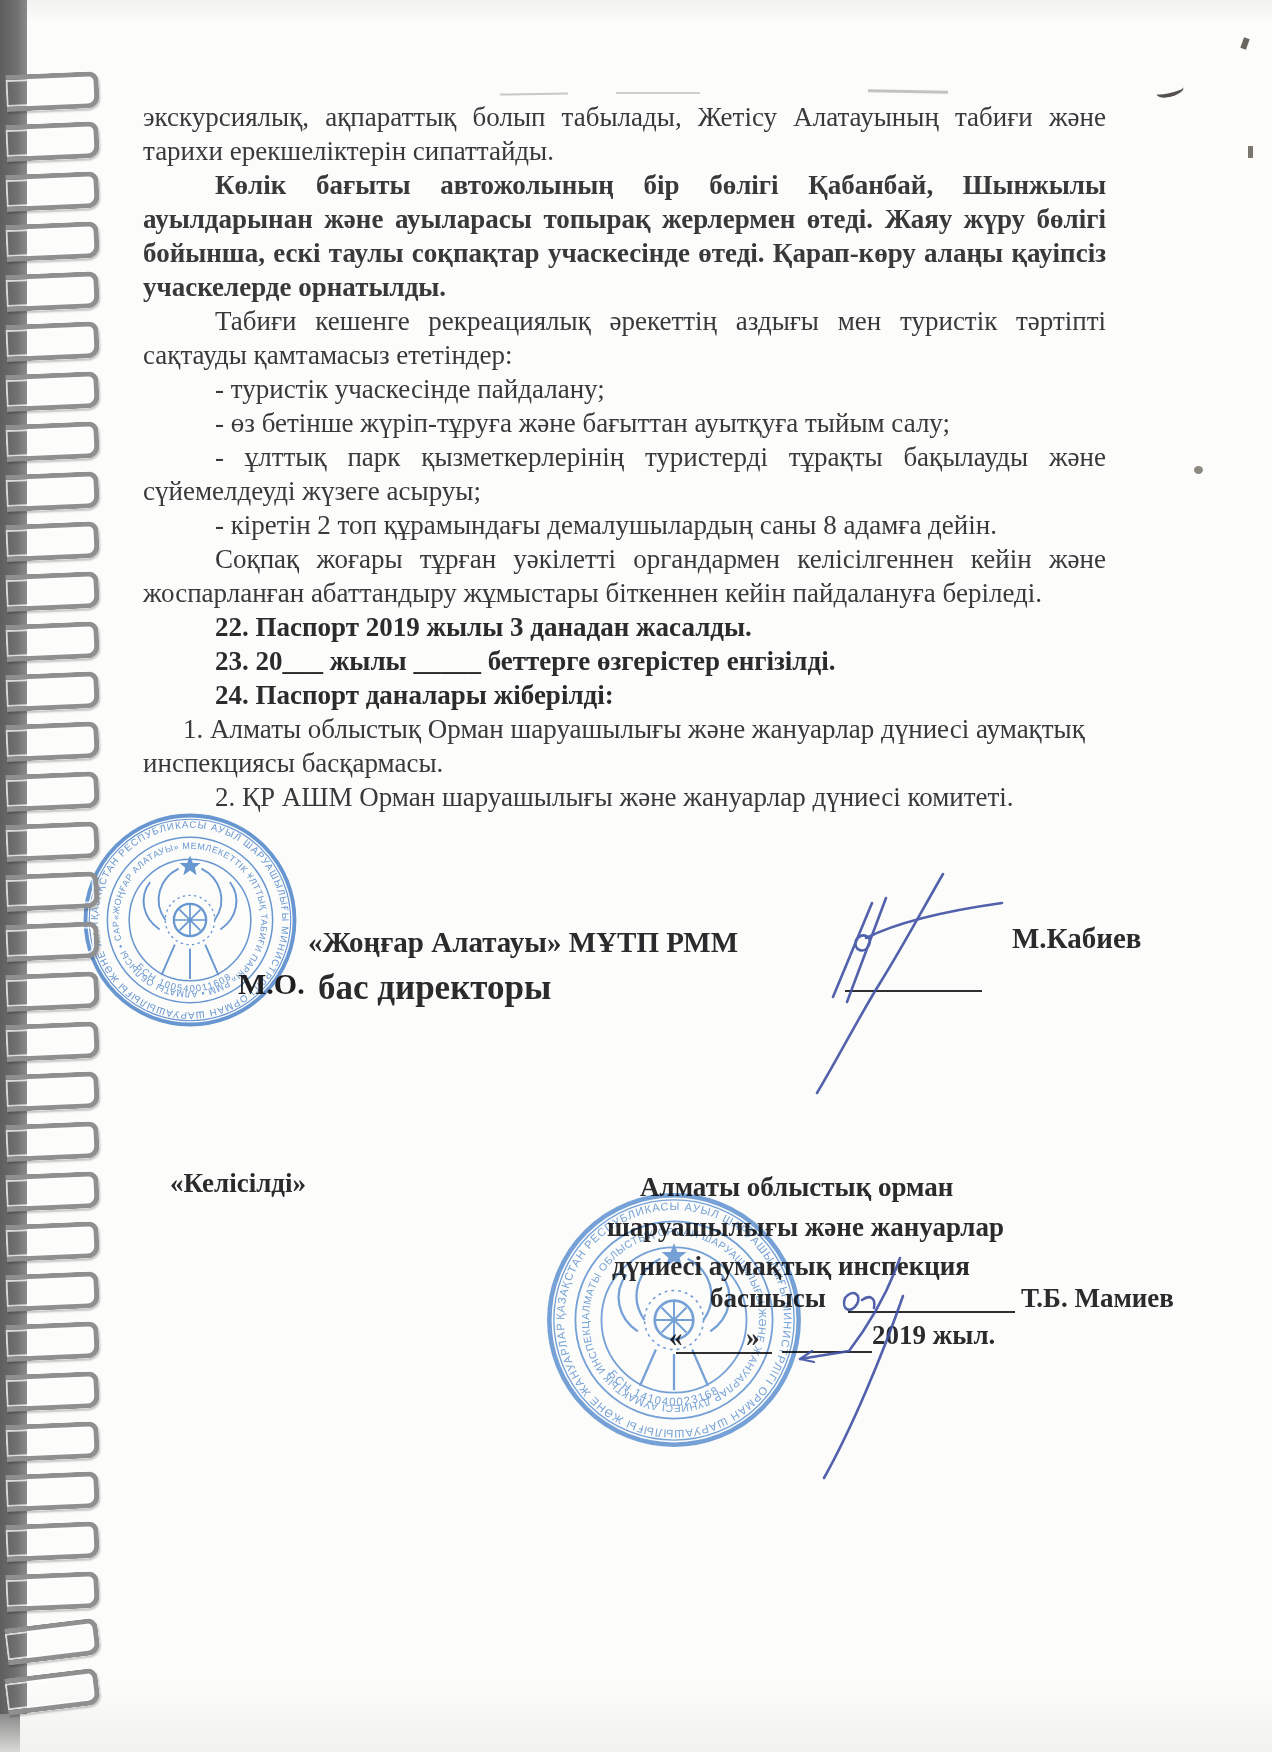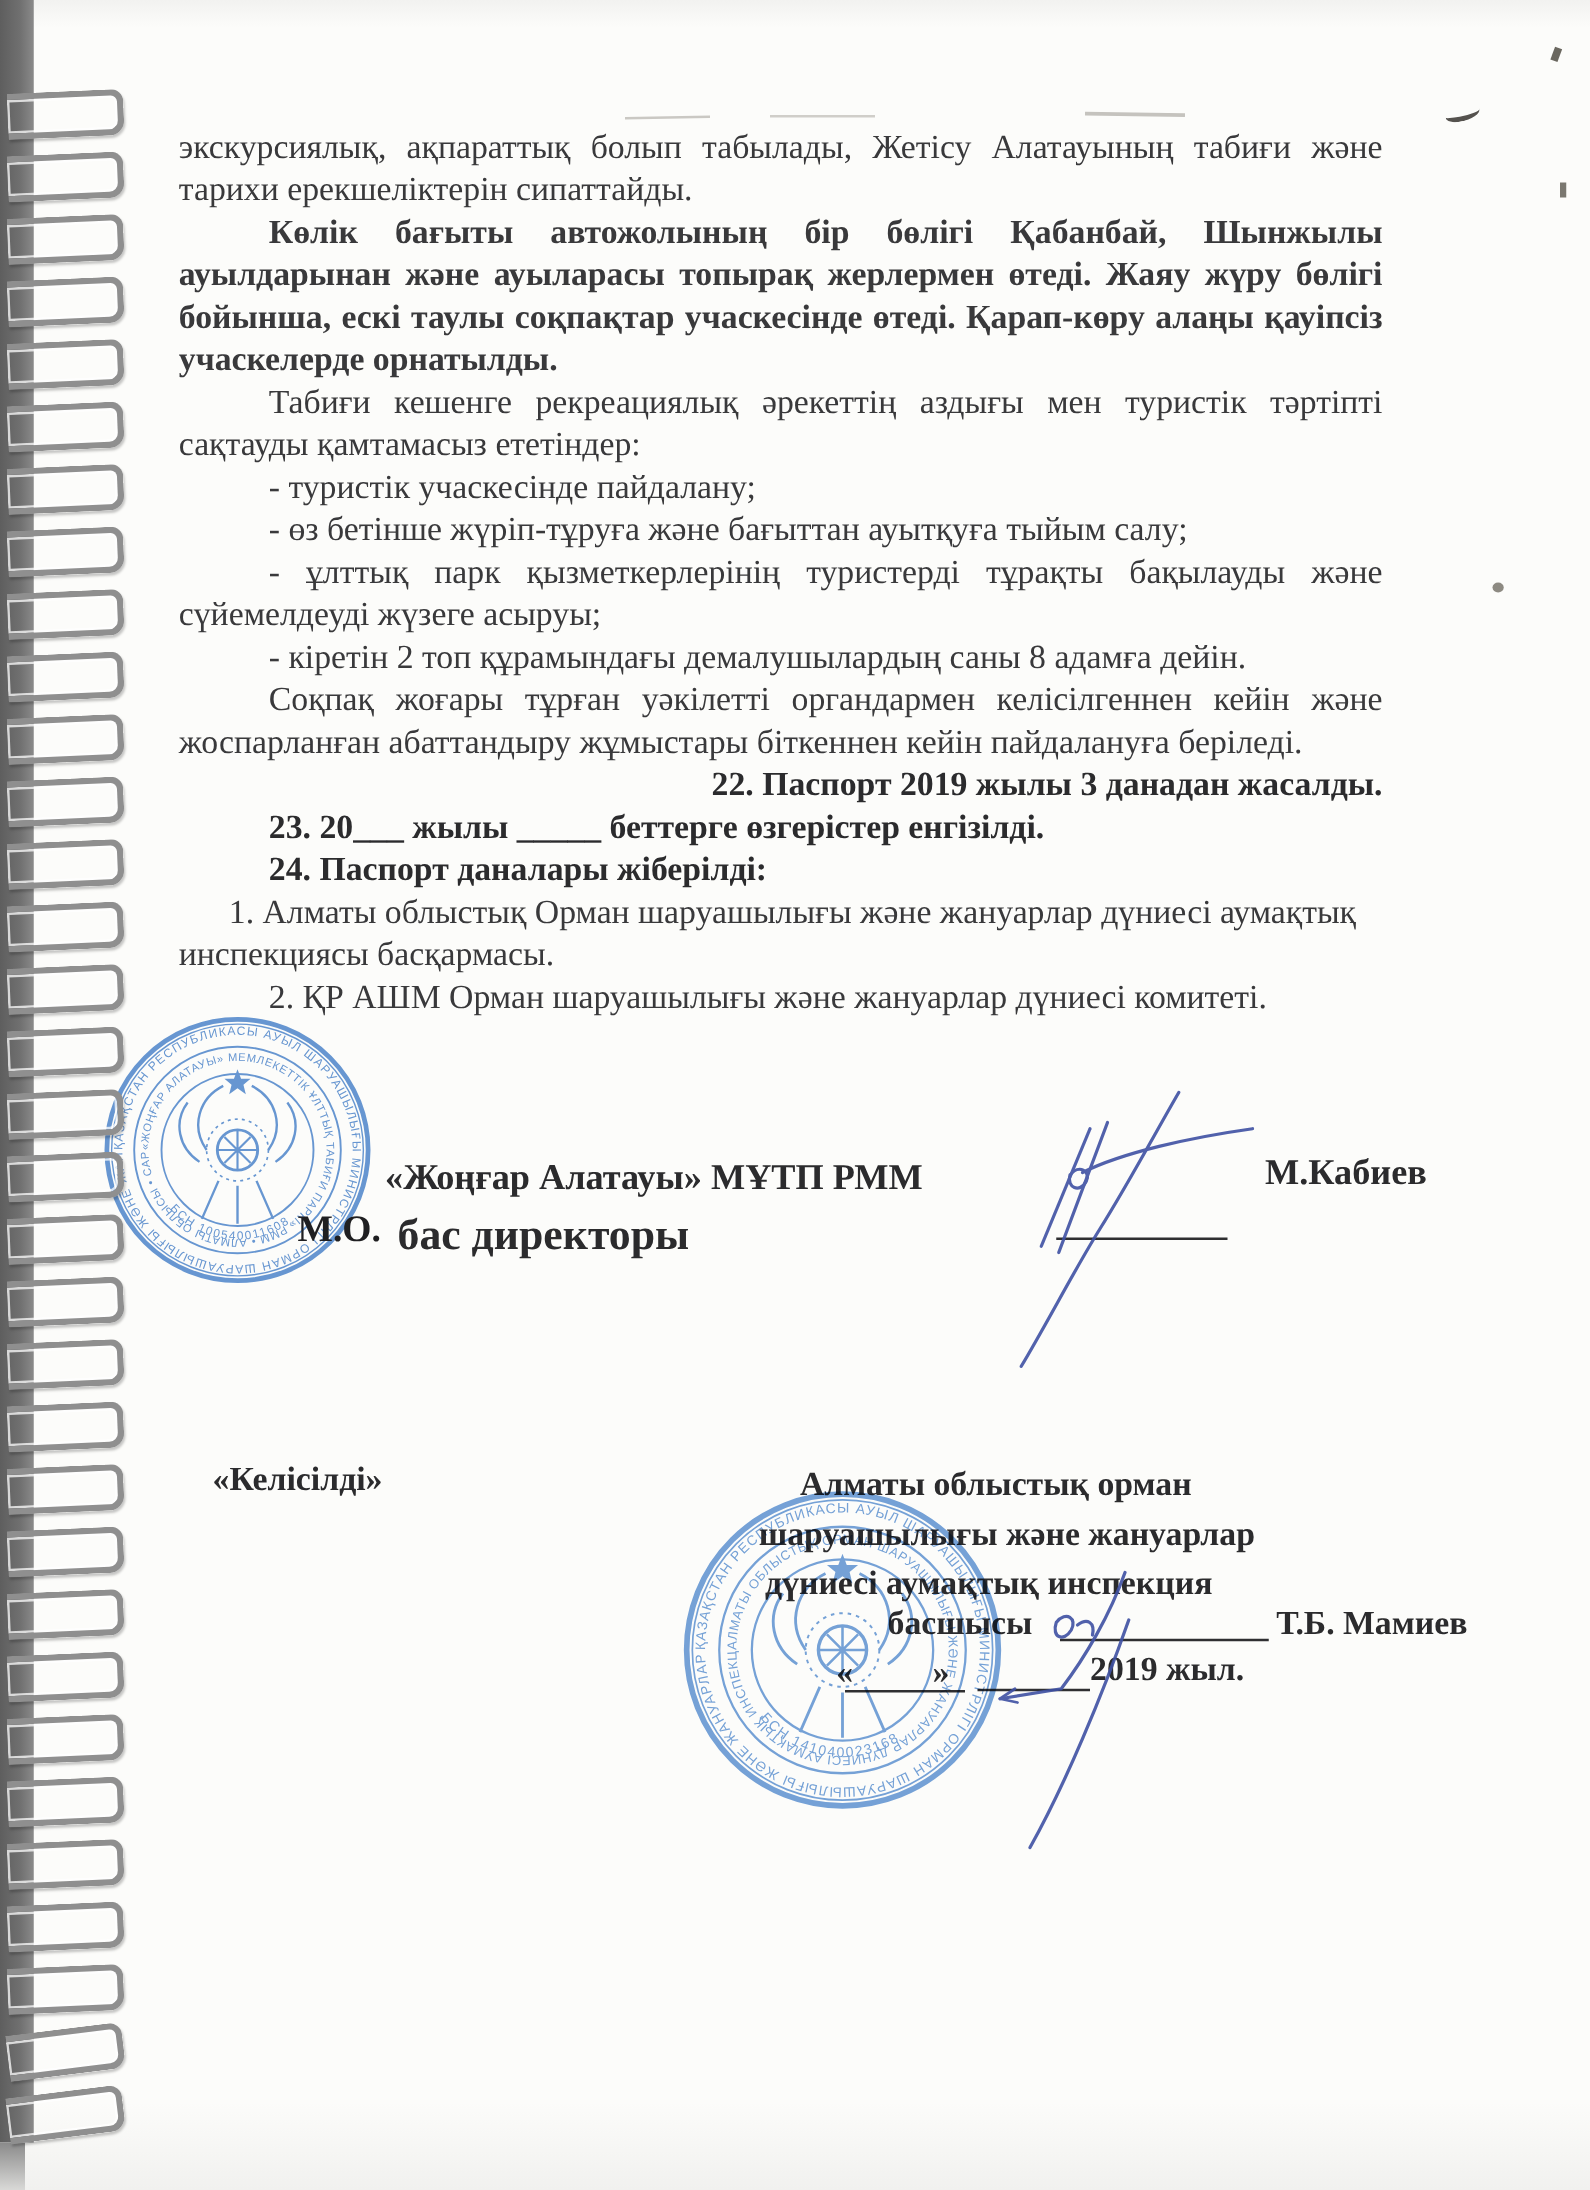--- a/index.html
+++ b/index.html
@@ -58,21 +58,21 @@
 
   <div class="body-text">
       <p class="just" style="text-indent: 0px;">экскурсиялық, ақпараттық болып табылады, Жетісу Алатауының табиғи және тарихи ерекшеліктерін сипаттайды.</p>
       <p class="just" style="text-indent: 72px; font-weight: bold;">Көлік бағыты автожолының бір бөлігі Қабанбай, Шынжылы ауылдарынан және ауыларасы топырақ жерлермен өтеді. Жаяу жүру бөлігі бойынша, ескі таулы соқпақтар учаскесінде өтеді. Қарап-көру алаңы қауіпсіз учаскелерде орнатылды.</p>
       <p class="just" style="text-indent: 72px;">Табиғи кешенге рекреациялық әрекеттің аздығы мен туристік тәртіпті сақтауды қамтамасыз ететіндер:</p>
       <p class="" style="text-indent: 72px;">-  туристік учаскесінде пайдалану;</p>
       <p class="" style="text-indent: 72px;">-  өз бетінше жүріп-тұруға және бағыттан ауытқуға тыйым салу;</p>
       <p class="just" style="text-indent: 72px;">-  ұлттық парк қызметкерлерінің туристерді тұрақты бақылауды және сүйемелдеуді жүзеге асыруы;</p>
       <p class="" style="text-indent: 72px;">-  кіретін 2 топ құрамындағы демалушылардың саны 8 адамға дейін.</p>
       <p class="just" style="text-indent: 72px;">Соқпақ жоғары тұрған уәкілетті органдармен келісілгеннен кейін және жоспарланған абаттандыру жұмыстары біткеннен кейін пайдалануға беріледі.</p>
-      <p class="bold " style="text-indent: 72px; text-align: right;">22. Паспорт 2019  жылы 3 данадан жасалды.</p>
+      <p class="bold " style="text-indent: 72px;">22. Паспорт 2019  жылы 3 данадан жасалды.</p>
       <p class="bold " style="text-indent: 72px;">23. 20___  жылы _____ беттерге өзгерістер енгізілді.</p>
       <p class="bold " style="text-indent: 72px;">24. Паспорт  даналары  жіберілді:</p>
       <p class="" style="text-indent: 40px;">1. Алматы облыстық Орман шаруашылығы және жануарлар дүниесі аумақтық инспекциясы басқармасы.</p>
       <p class="" style="text-indent: 72px;">2. ҚР АШМ Орман шаруашылығы және жануарлар дүниесі комитеті.</p>
     </div>
 
   <svg class="stamp" style="left:76px;top:806px;" width="228" height="228" viewBox="0 0 240 240">
     <defs>
       <path id="s1r1" d="M 23,120 A 97,97 0 1 1 217,120 A 97,97 0 1 1 23,120"></path>
       <path id="s1r2" d="M 45,120 A 75,75 0 1 1 195,120 A 75,75 0 1 1 45,120"></path>

